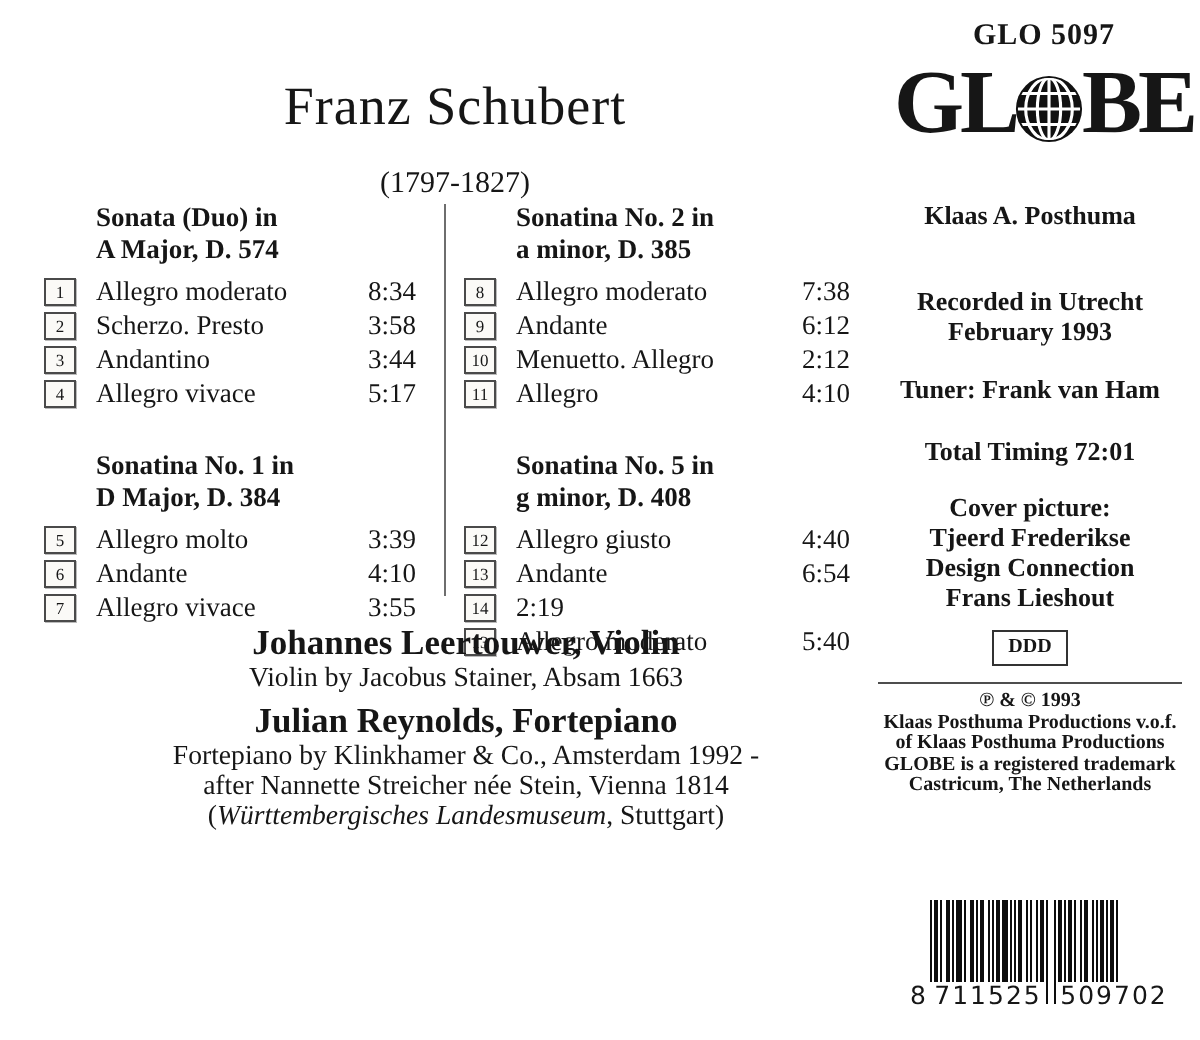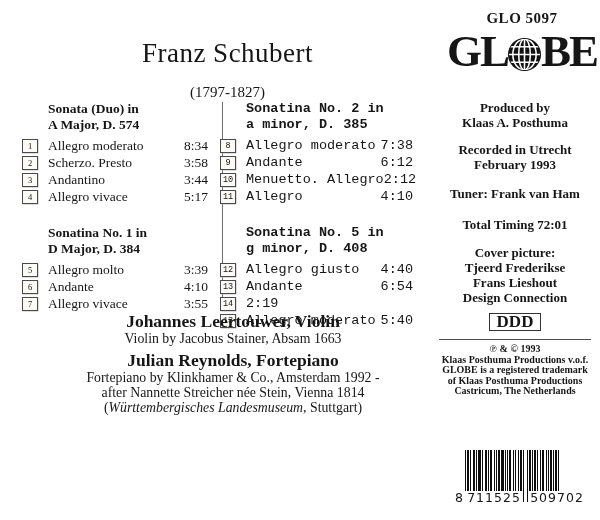--- a/index.html
+++ b/index.html
@@ -14,46 +14,46 @@
   .composer{font-size:27px;letter-spacing:0.5px;}
   .dates{font-size:15px;margin-top:15px;}
   .brand-block{position:absolute;left:447px;top:10px;width:150px;text-align:center;}
   .catalog{font-size:15px;font-weight:bold;letter-spacing:0.5px;}
   .logo{margin-top:2px;font-size:45px;font-weight:900;letter-spacing:-2px;
         display:flex;align-items:center;justify-content:center;line-height:44px;}
   .logo .globe{width:35px;height:35px;margin:6px -1px 0 -1px;flex:0 0 auto;}
   
   .col{position:absolute;top:101px;font-size:13.5px;line-height:16px;}
   .col1{left:22px;width:186px;}
-  .col2{left:220px;width:193px;font-family:Liberation Mono, monospace;}
+  .col2{left:232px;width:193px;}
   .work{margin-bottom:20px;}
   .work-header{font-weight:bold;padding-left:26px;margin-bottom:4px;}
   .track-row{display:flex;align-items:center;height:17px;}
   .tnum{flex:0 0 14px;height:12px;border:1px solid #4a4a4a;background:#fbfaf7;
         font-size:8.5px;line-height:12px;text-align:center;margin-right:10px;
         box-shadow:0.5px 0.5px 0 #bbb;}
   .ttitle{flex:1;white-space:nowrap;}
   .ttime{flex:0 0 auto;}
   .vdivider{position:absolute;left:222px;top:102px;width:1px;height:196px;background:#6e6e6e;}
   
   .performers{position:absolute;left:13px;top:312px;width:440px;text-align:center;}
   .perf-name{font-size:17.5px;font-weight:bold;line-height:19px;}
   .perf-sub{font-size:13.8px;line-height:15px;}
   .perf-gap{height:5px;}
   .museum em{font-style:italic;}
   
   .info{position:absolute;left:436px;top:100px;width:158px;text-align:center;
         font-weight:bold;font-size:13px;line-height:15px;}
-  .blk-recorded{margin-top:12px;}
+  .blk-recorded{margin-top:28px;}
   .blk-tuner{margin-top:14px;}
   .blk-timing{margin-top:16px;}
   .blk-cover{margin-top:13px;}
   .blk-design{margin-top:13px;}
   .ddd-wrap{margin-top:8px;}
-  .ddd{display:inline-block;border:1.5px solid #333;padding:0px 7px;font-size:17px;
+  .ddd{display:inline-block;border:1.5px solid #333;padding:0px 7px;font-size:10px;
        line-height:16px;background:#fff;}
   .info-rule{border:none;border-top:1px solid #4d4d4d;width:152px;margin:8px auto 0 auto;}
   .copyright{margin-top:4px;font-size:10px;line-height:10.6px;font-weight:bold;}
   
   .barcode{position:absolute;left:453px;top:450px;width:133px;height:55px;background:#fff;}
   .bars{position:absolute;left:0;top:0;right:0;height:52px;display:flex;overflow:hidden;}
   .bars .sp{flex:0 0 12px;}
   .bars .b{height:100%;}
   .bar-black{background:#0d0d0d;}
   .bar-white{background:#ffffff;}
@@ -205,39 +205,38 @@
   <div class="perf-name">Johannes Leertouwer, Violin</div>
   <div class="perf-sub">Violin by Jacobus Stainer, Absam 1663</div>
   <div class="perf-gap"></div>
   <div class="perf-name">Julian Reynolds, Fortepiano</div>
   <div class="perf-sub">Fortepiano by Klinkhamer &amp; Co., Amsterdam 1992 -</div>
   <div class="perf-sub">after Nannette Streicher née Stein, Vienna 1814</div>
   <div class="perf-sub museum"><span>(</span><em>Württembergisches Landesmuseum</em><span>, Stuttgart)</span></div>
 </div>
 
 <div class="info">
-  <div>Produced by</div>
   <div>Klaas A. Posthuma</div>
   <div class="blk-recorded">Recorded in Utrecht</div>
   <div>February 1993</div>
   <div class="blk-tuner">Tuner: Frank van Ham</div>
   <div class="blk-timing">Total Timing 72:01</div>
   <div class="blk-cover">Cover picture:</div>
   <div>Tjeerd Frederikse</div>
+  <div>Design Connection</div>
   <div>Frans Lieshout</div>
-  <div>Design Connection</div>
   <div class="ddd-wrap">
     <span class="ddd">DDD</span>
   </div>
   <hr class="info-rule">
   <div class="copyright">
     <div>℗ &amp; © 1993</div>
     <div>Klaas Posthuma Productions v.o.f.</div>
+    <div>of Klaas Posthuma Productions</div>
     <div>GLOBE is a registered trademark</div>
-    <div>of Klaas Posthuma Productions</div>
     <div>Castricum, The Netherlands</div>
   </div>
 </div>
 
 <div class="barcode">
   <div class="bars" id="bars">
       <div class="sp"></div>
       <div class="b bar-black" style="flex: 0 0 1px;"></div>
       <div class="b bar-white" style="flex: 0 0 1px;"></div>
       <div class="b bar-black" style="flex: 0 0 2px;"></div>

